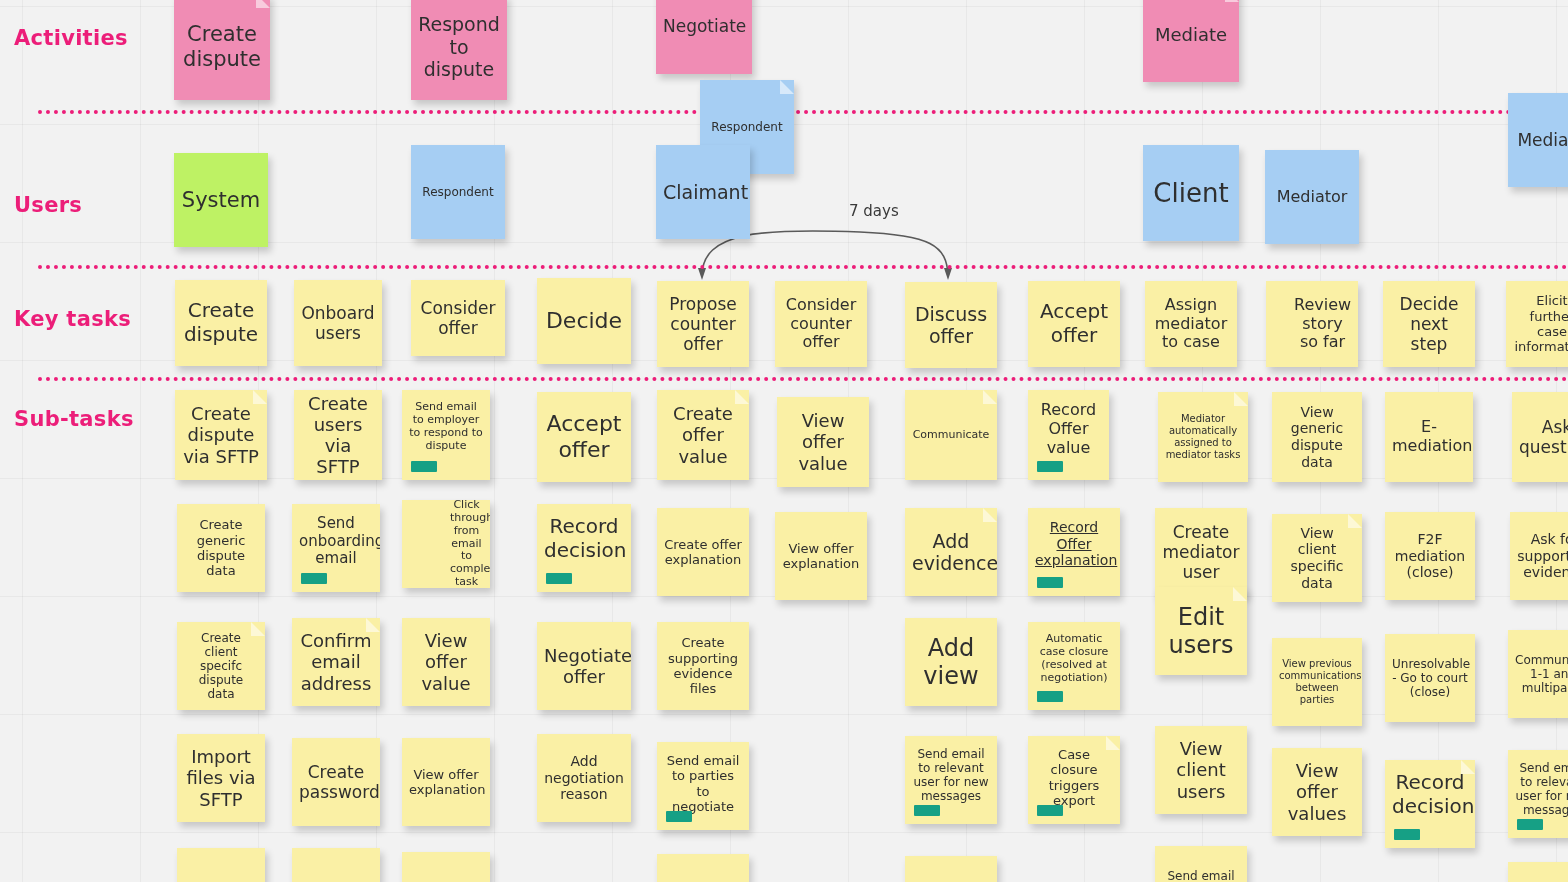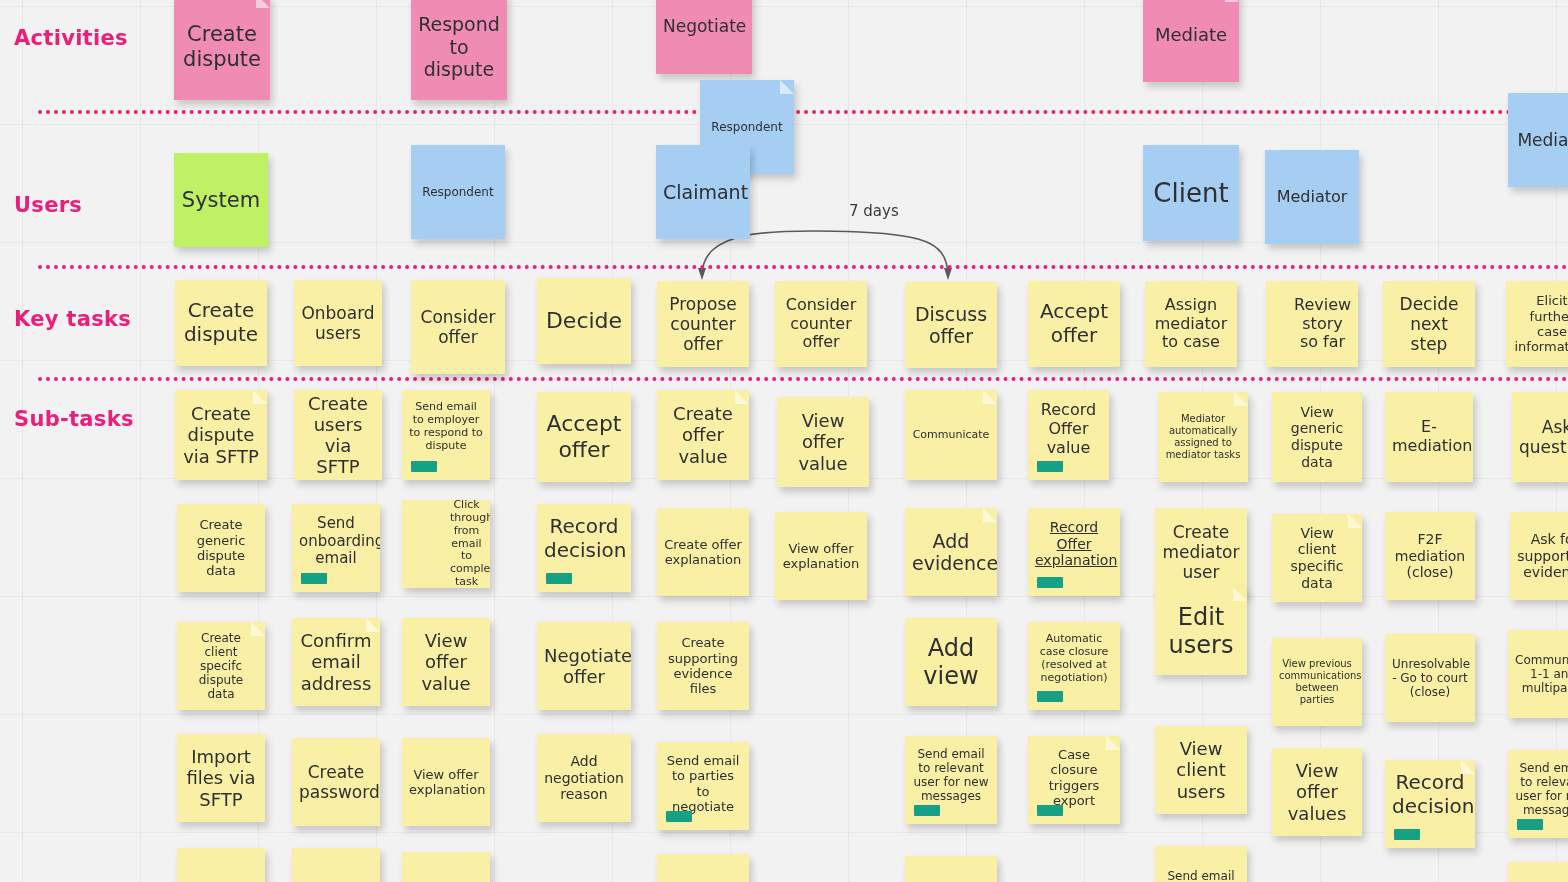--- a/index.html
+++ b/index.html
@@ -121,21 +121,21 @@
     </div>
     <div class="note blue" style="left: 1508px; top: 93px; width: 94px; height: 94px;">
       <span class="txt" style="font-size: 17px;">Mediator</span>
     </div>
     <div class="note yellow" style="left: 175px; top: 280px; width: 92px; height: 86px;">
       <span class="txt" style="font-size: 20px;">Create dispute</span>
     </div>
     <div class="note yellow" style="left: 294px; top: 280px; width: 88px; height: 86px;">
       <span class="txt" style="font-size: 17px;">Onboard users</span>
     </div>
-    <div class="note yellow" style="left: 411px; top: 280px; width: 94px; height: 94px;">
+    <div class="note yellow" style="left: 411px; top: 280px; width: 94px; height: 76px;">
       <span class="txt" style="font-size: 17px;">Consider offer</span>
     </div>
     <div class="note yellow" style="left: 537px; top: 278px; width: 94px; height: 86px;">
       <span class="txt" style="font-size: 22px;">Decide</span>
     </div>
     <div class="note yellow" style="left: 657px; top: 281px; width: 92px; height: 86px;">
       <span class="txt" style="font-size: 17px;">Propose counter offer</span>
     </div>
     <div class="note yellow" style="left: 775px; top: 281px; width: 92px; height: 86px;">
       <span class="txt" style="font-size: 16px;">Consider counter offer</span>

